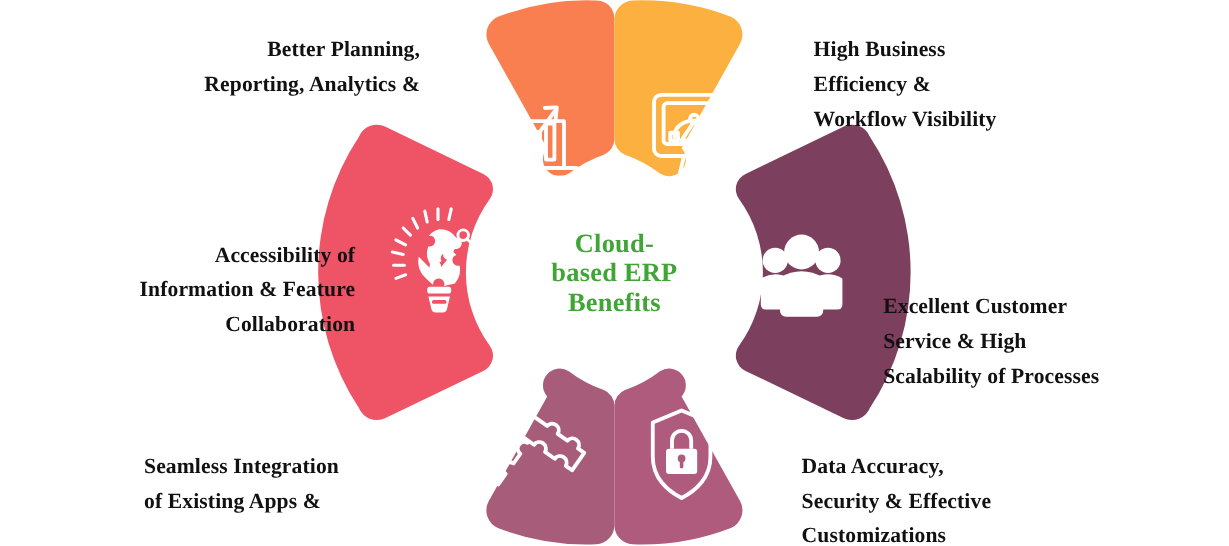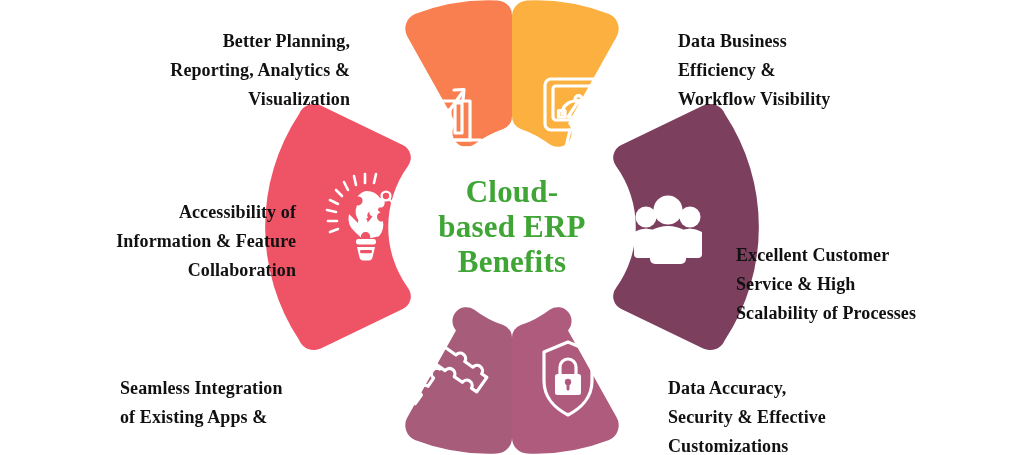--- a/index.html
+++ b/index.html
@@ -36,21 +36,21 @@
     top: 155px;
     width: 200px;
     height: 145px;
     display: flex;
     flex-direction: column;
     align-items: center;
     justify-content: center;
     text-align: center;
     line-height: 1.12;
     font-weight: bold;
-    font-size: 31px;
+    font-size: 22px;
     letter-spacing: 0.2px;
   }
   .center-label span { display: block; white-space: nowrap; }
 
   .cap-label {
     position: absolute;
     font-weight: bold;
     font-size: 18px;
     line-height: 1.62;
     color: #111111;
@@ -262,25 +262,24 @@
 
   <div class="center-label" style="color:#3FA535">
     <span>Cloud-</span>
     <span>based ERP</span>
     <span>Benefits</span>
   </div>
 
   <div class="cap-label lbl-tl">
     <span>Better Planning,</span>
     <span>Reporting,  Analytics &amp;</span>
-    <span>Visualization</span>
   </div>
 
   <div class="cap-label lbl-tr">
-    <span>Data Business</span>
+    <span>High Business</span>
     <span>Efficiency &amp;</span>
     <span>Workflow Visibility</span>
   </div>
 
   <div class="cap-label lbl-r">
     <span>Excellent Customer</span>
     <span>Service &amp; High</span>
     <span>Scalability of Processes</span>
   </div>
 

